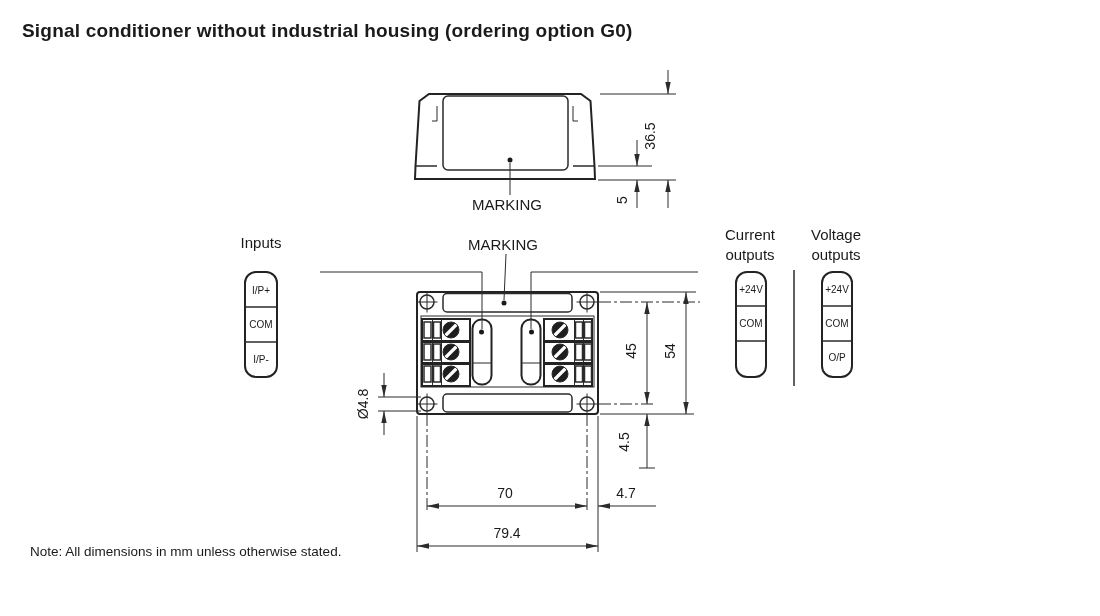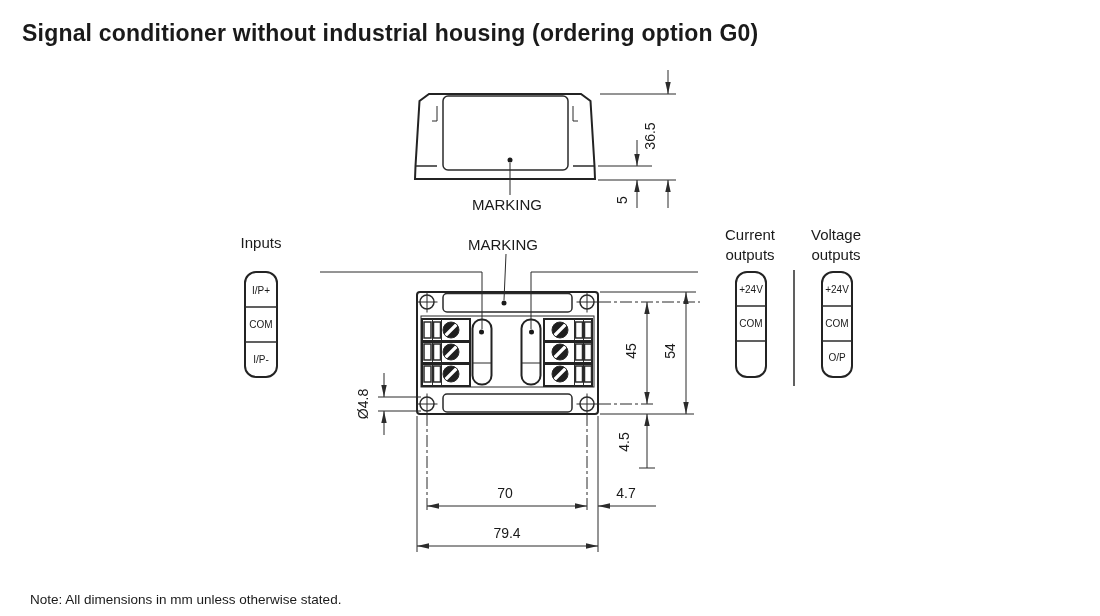--- a/index.html
+++ b/index.html
@@ -1,19 +1,19 @@
 <!DOCTYPE html>
 <html><head>
 <meta charset="utf-8">
 <style>
   html,body{margin:0;padding:0;background:#ffffff;}
   .page{position:relative;width:1100px;height:616px;background:#fff;overflow:hidden;
         font-family:"Liberation Sans",sans-serif;color:#1a1a1a;}
-  .title{position:absolute;left:22px;top:20px;font-size:23px;font-weight:bold;letter-spacing:.2px;}
-  .note{position:absolute;left:30px;top:544px;font-size:13.5px;margin-top:48px;}
+  .title{position:absolute;left:22px;top:20px;font-size:19px;font-weight:bold;letter-spacing:.2px;}
+  .note{position:absolute;left:30px;top:544px;font-size:13.5px;}
   svg{position:absolute;left:0;top:0;}
   svg text{font-family:"Liberation Sans",sans-serif;fill:#1a1a1a;}
   .lbl{font-size:15px;}
   .dim{font-size:14px;}
   .pin{font-size:10px;}
   .thin{stroke:#2b2b2b;stroke-width:1;fill:none;}
   .med{stroke:#2b2b2b;stroke-width:1.5;fill:none;}
   .thick{stroke:#232323;stroke-width:2;fill:none;}
   .dd{stroke:#2b2b2b;stroke-width:1;fill:none;stroke-dasharray:12 3 3 3;}
   .arr{fill:#2b2b2b;stroke:none;}

